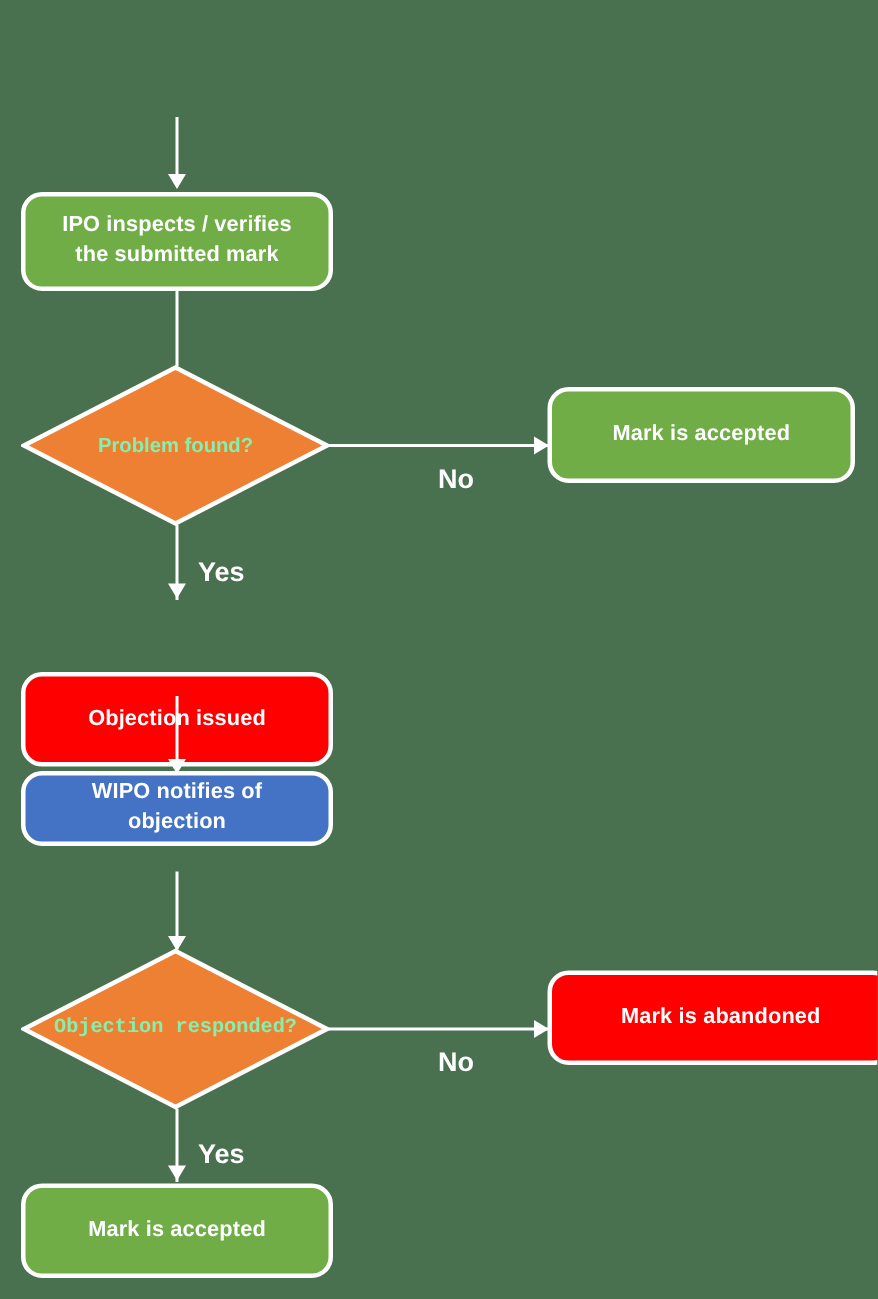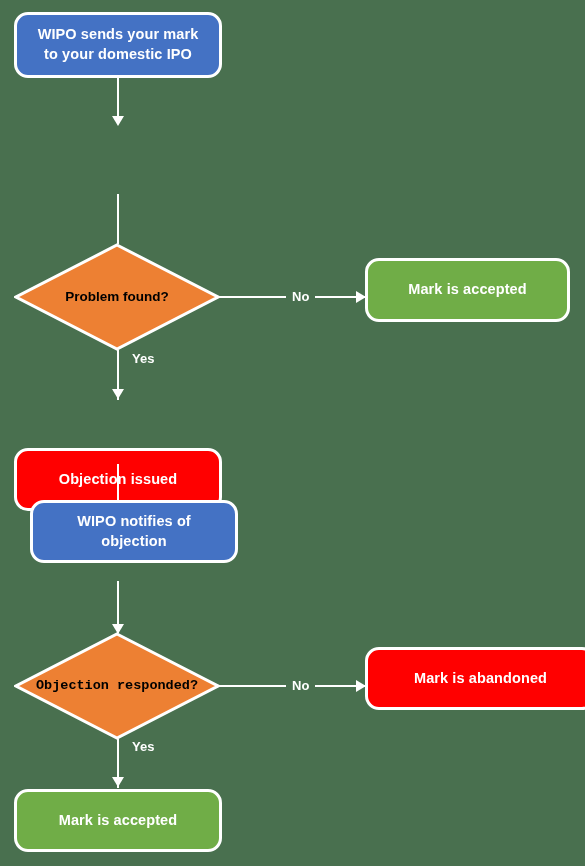--- a/index.html
+++ b/index.html
@@ -46,21 +46,21 @@
     inset: 0;
   }
   .diamond .shape svg { display: block; }
   .diamond .dlabel {
     position: absolute;
     inset: 0;
     display: flex;
     align-items: center;
     justify-content: center;
     text-align: left;
-    color: #000000;
+    color: #86efac;
     font-weight: bold;
     font-size: 13.5px;
     line-height: 1.5;
     pointer-events: none;
   }
 
   
   .vline {
     position: absolute;
     width: 2px;
@@ -86,41 +86,42 @@
     border-top: 6px solid transparent;
     border-bottom: 6px solid transparent;
     border-left: 10px solid #ffffff;
   }
 
   
   .edge-label {
     position: absolute;
     color: #ffffff;
     font-weight: bold;
-    font-size: 13px;
+    font-size: 18px;
     line-height: 1;
     white-space: nowrap;
+    margin-top: 20px;
   }
   .edge-label.on-line {
     background: #49704f;
     padding: 2px 6px;
   }
 </style>
 </head>
 <body>
 
 <div id="canvas">
 
-  <div class="node blue" style="left:14px; top:12px; width:208px; height:66px;">
-    <span>WIPO sends your mark to your domestic IPO</span>
-  </div>
 
   <div class="vline" style="left:117px; top:78px; height:40px;"></div>
   <div class="arrow-down" style="left:112px; top:116px;"></div>
 
+  <div class="node green" style="left:14px; top:128px; width:208px; height:66px;">
+    <span>IPO inspects / verifies the submitted mark</span>
+  </div>
 
   <div class="vline" style="left:117px; top:194px; height:50px;"></div>
 
   <div class="diamond" style="left:14px; top:243px; width:206px; height:108px;">
     <div class="shape">
       <svg width="206" height="108" viewBox="0 0 206 108" xmlns="http://www.w3.org/2000/svg">
         <polygon points="103,2 204,54 103,106 2,54" fill="#ed8033" stroke="#ffffff" stroke-width="3"></polygon>
       </svg>
     </div>
     <div class="dlabel">
@@ -140,21 +141,21 @@
   <div class="arrow-down" style="left:112px; top:389px;"></div>
   <div class="edge-label" style="left:132px; top:352px;">Yes</div>
 
   <div class="node red" style="left:14px; top:401px; width:208px; height:63px;margin-top:47px;">
     <span>Objection issued</span>
   </div>
 
   <div class="vline" style="left:117px; top:464px; height:44px;"></div>
   <div class="arrow-down" style="left:112px; top:506px;"></div>
 
-  <div class="node blue" style="left:14px; top:500px; width:208px; height:63px;margin-left:16px;">
+  <div class="node blue" style="left:14px; top:514px; width:208px; height:50px;">
     <span>WIPO notifies of objection</span>
   </div>
 
   <div class="vline" style="left:117px; top:581px; height:52px;"></div>
   <div class="arrow-down" style="left:112px; top:624px;"></div>
 
   <div class="diamond" style="left:14px; top:632px; width:206px; height:108px;font-family:Liberation Mono, monospace;">
     <div class="shape">
       <svg width="206" height="108" viewBox="0 0 206 108" xmlns="http://www.w3.org/2000/svg">
         <polygon points="103,2 204,54 103,106 2,54" fill="#ed8033" stroke="#ffffff" stroke-width="3"></polygon>

